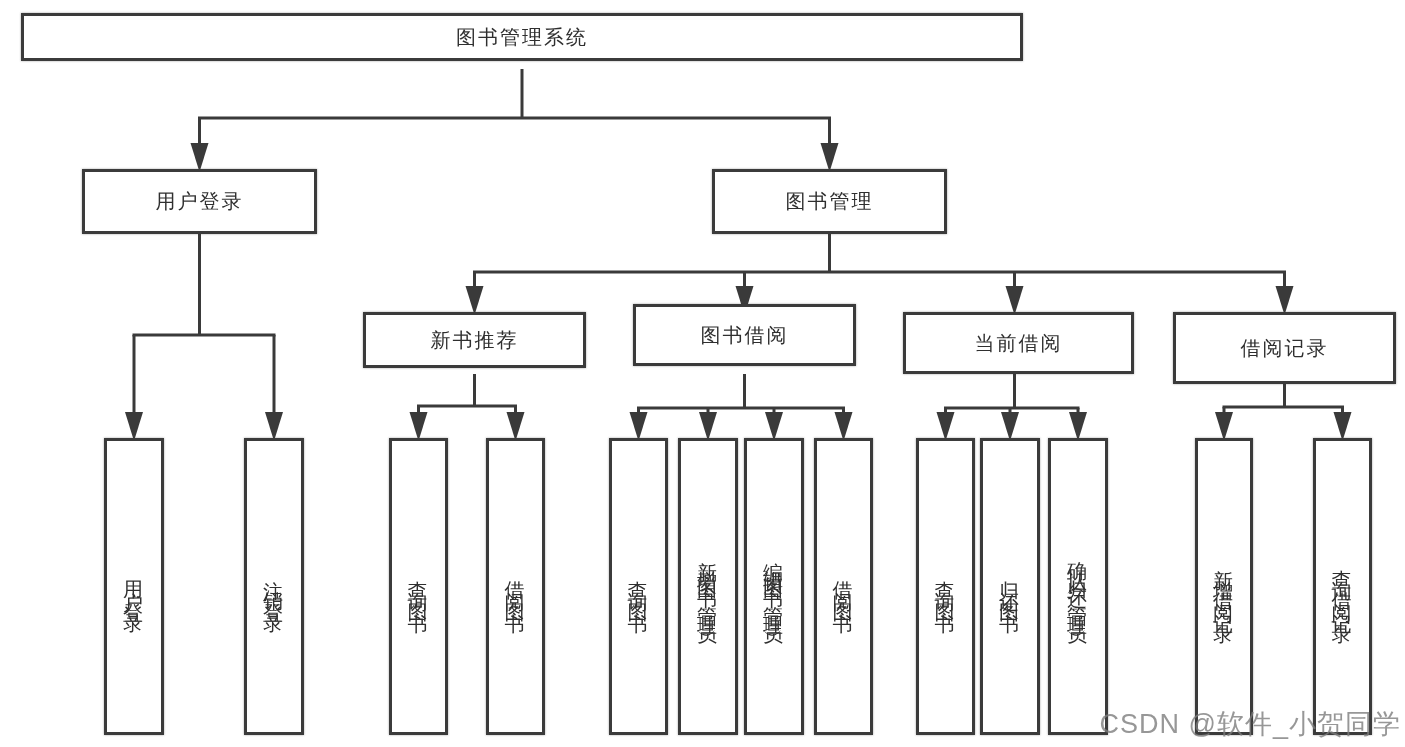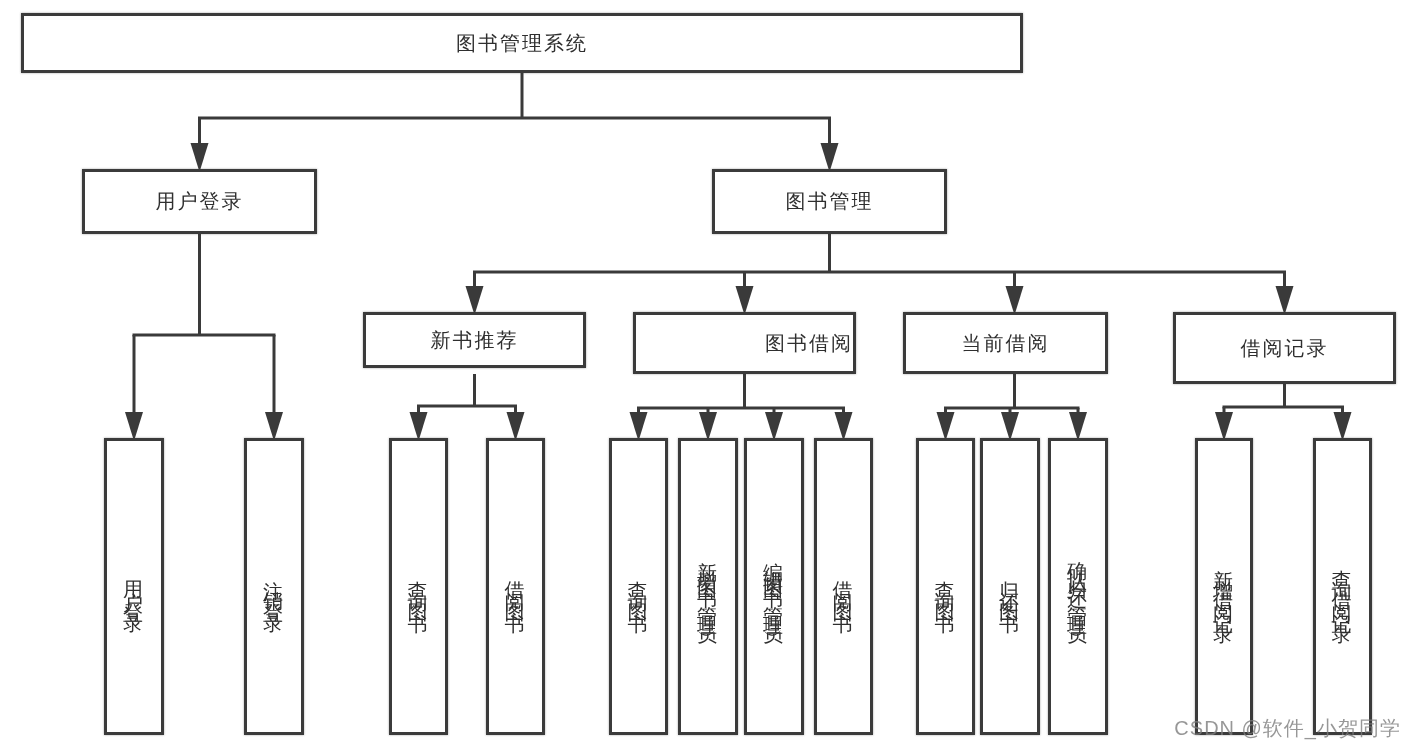--- a/index.html
+++ b/index.html
@@ -44,21 +44,21 @@
   .node.vertical span {
     writing-mode: vertical-rl;
     text-orientation: mixed;
     letter-spacing: 11px;
     font-size: 20px;
   }
   .watermark {
     position: absolute;
     right: 4px;
     bottom: 5px;
-    font-size: 20px;
+    font-size: 27px;
     letter-spacing: 1px;
     color: rgba(125, 125, 125, 0.8);
     white-space: nowrap;
     z-index: 5;
   }
 </style>
 </head>
 <body>
 
 <div class="canvas">
@@ -124,36 +124,36 @@
       <g>
         <line x1="1284.5" y1="374" x2="1284.5" y2="407" stroke="#3a3a3a" stroke-width="3"></line>
         <line x1="1222.5" y1="407" x2="1344" y2="407" stroke="#3a3a3a" stroke-width="3"></line>
         <line x1="1224" y1="407" x2="1224" y2="418" stroke="#3a3a3a" stroke-width="3"></line>
         <polygon points="1215,412 1233,412 1224,441" fill="#3a3a3a"></polygon>
         <line x1="1342.5" y1="407" x2="1342.5" y2="418" stroke="#3a3a3a" stroke-width="3"></line>
         <polygon points="1333.5,412 1351.5,412 1342.5,441" fill="#3a3a3a"></polygon>
       </g>
     </svg>
   <div id="nodes-layer">
-      <div class="node" style="left: 21px; top: 13px; width: 1002px; height: 60px;">
+      <div class="node" style="left: 21px; top: 13px; width: 1002px; height: 48px;">
         <span>图书管理系统</span>
       </div>
       <div class="node" style="left: 82px; top: 169px; width: 235px; height: 65px;">
         <span>用户登录</span>
       </div>
       <div class="node" style="left: 712px; top: 169px; width: 235px; height: 65px;">
         <span>图书管理</span>
       </div>
       <div class="node" style="left: 363px; top: 312px; width: 223px; height: 56px;">
         <span>新书推荐</span>
       </div>
-      <div class="node" style="left: 633px; top: 312px; width: 223px; height: 62px; justify-content: flex-end;">
+      <div class="node" style="left: 633px; top: 304px; width: 223px; height: 62px;">
         <span>图书借阅</span>
       </div>
-      <div class="node" style="left: 903px; top: 312px; width: 205px; height: 62px;">
+      <div class="node" style="left: 903px; top: 312px; width: 231px; height: 62px;">
         <span>当前借阅</span>
       </div>
       <div class="node" style="left: 1173px; top: 312px; width: 223px; height: 72px;">
         <span>借阅记录</span>
       </div>
       <div class="node vertical" style="left: 104px; top: 438px; width: 60px; height: 297px;">
         <span>用户登录</span>
       </div>
       <div class="node vertical" style="left: 244px; top: 438px; width: 60px; height: 297px;">
         <span>注销登录</span>

